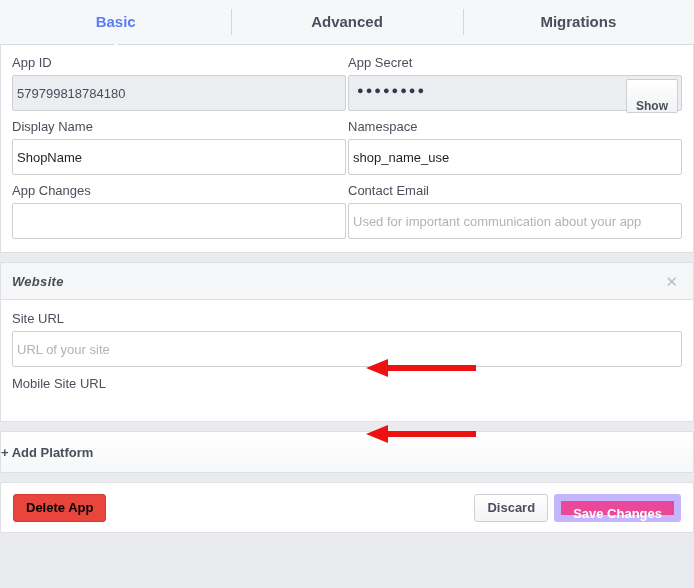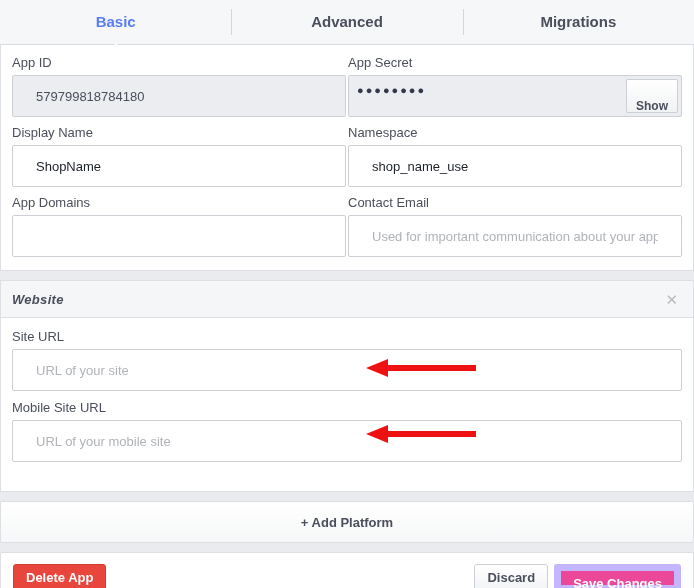--- a/index.html
+++ b/index.html
@@ -93,28 +93,28 @@
 
   .field-label {
     font-size: 13px;
     color: #4b4f5c;
     margin-bottom: 4px;
     line-height: 16px;
   }
 
   .input {
     width: 100%;
-    height: 42px;
+    height: 36px;
     border: 1px solid #ccd0d5;
     border-radius: 2px;
     background: #ffffff;
     font-size: 13px;
     font-family: "Liberation Sans", sans-serif;
     color: #1d2129;
-    padding: 0 23px;
+    padding: 0 4px;
     line-height: 28px;
     outline: none;
   }
   .input::placeholder { color: #b0b3b8; }
   .input.readonly {
     background: #ebedf0;
     color: #4b4f5c;
   }
 
   .secret-wrap { position: relative; }
@@ -178,21 +178,20 @@
 
   
   .addplatform {
     margin-top: 9px;
     height: 42px;
     background: linear-gradient(#ffffff, #f6f7f8);
     border: 1px solid #dddfe2;
     border-radius: 2px;
     display: flex;
     align-items: center;
-    justify-content: center;
     font-size: 13px;
     font-weight: bold;
     color: #4b4f5c;
     cursor: pointer;
     user-select: none;
   }
 
   
   .footer {
     margin-top: 9px;
@@ -210,21 +209,21 @@
     font-weight: bold;
     font-family: "Liberation Sans", sans-serif;
     cursor: pointer;
     height: 28px;
     padding: 0 12px;
     line-height: 26px;
   }
   .btn-delete {
     background: #e8453c;
     border: 1px solid #d23b33;
-    color: #ffffff;
+    color: #000000;
   }
   .btn-discard {
     background: linear-gradient(#ffffff, #f2f3f5);
     border: 1px solid #ccd0d5;
     color: #4b4f5c;
     margin-right: 6px;
   }
   .btn-save {
     background: #ec4899;
     border: 7px solid #c4b5fd;
@@ -280,21 +279,21 @@
           <input class="input" value="ShopName" style="">
         </div>
         <div class="col">
           <div class="field-label">Namespace</div>
           <input class="input" value="shop_name_use" style="">
         </div>
       </div>
 
       <div class="row">
         <div class="col">
-          <div class="field-label">App Domains</div>
+          <div class="field-label">App Changes</div>
           <input class="input" value="" style="">
         </div>
         <div class="col">
           <div class="field-label">Contact Email</div>
           <input class="input" placeholder="Used for important communication about your app" style="">
         </div>
       </div>
 
     </div>
   </div>
@@ -306,21 +305,20 @@
     </div>
     <div class="section-body">
 
       <div class="block">
         <div class="field-label">Site URL</div>
         <input class="input" placeholder="URL of your site" style="">
       </div>
 
       <div class="block">
         <div class="field-label">Mobile Site URL</div>
-        <input class="input" placeholder="URL of your mobile site" style="">
       </div>
 
     </div>
   </div>
 
   <div class="addplatform">
     <span>+ Add Platform</span>
   </div>
 
   <div class="footer">

